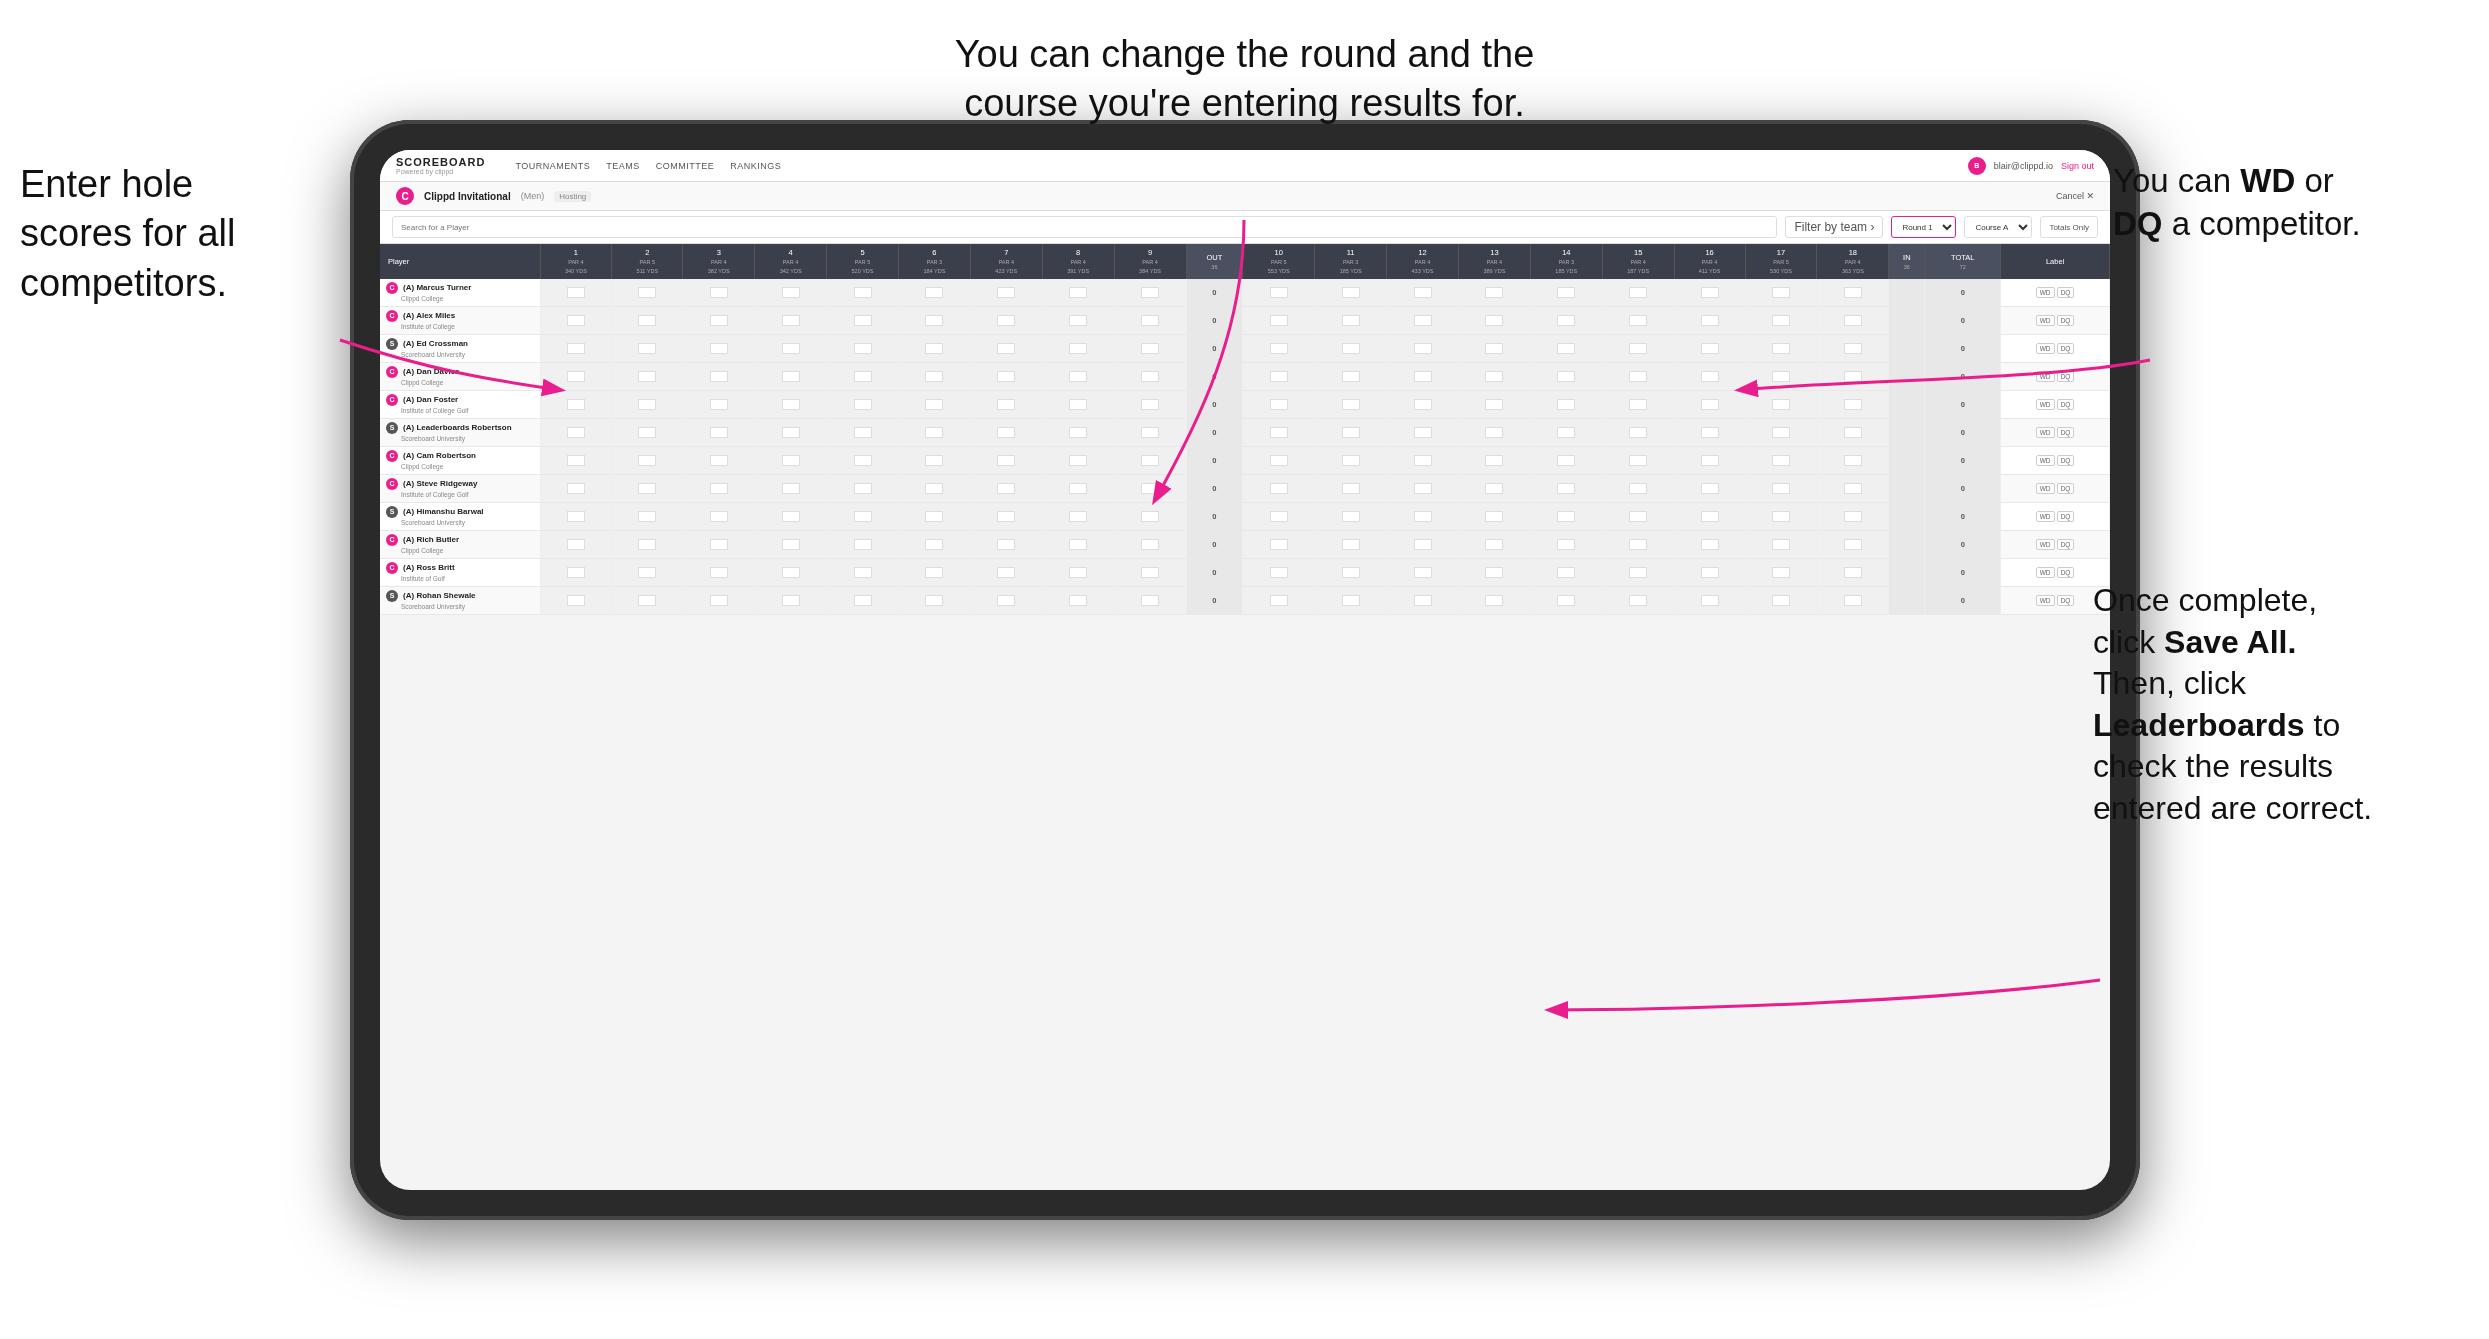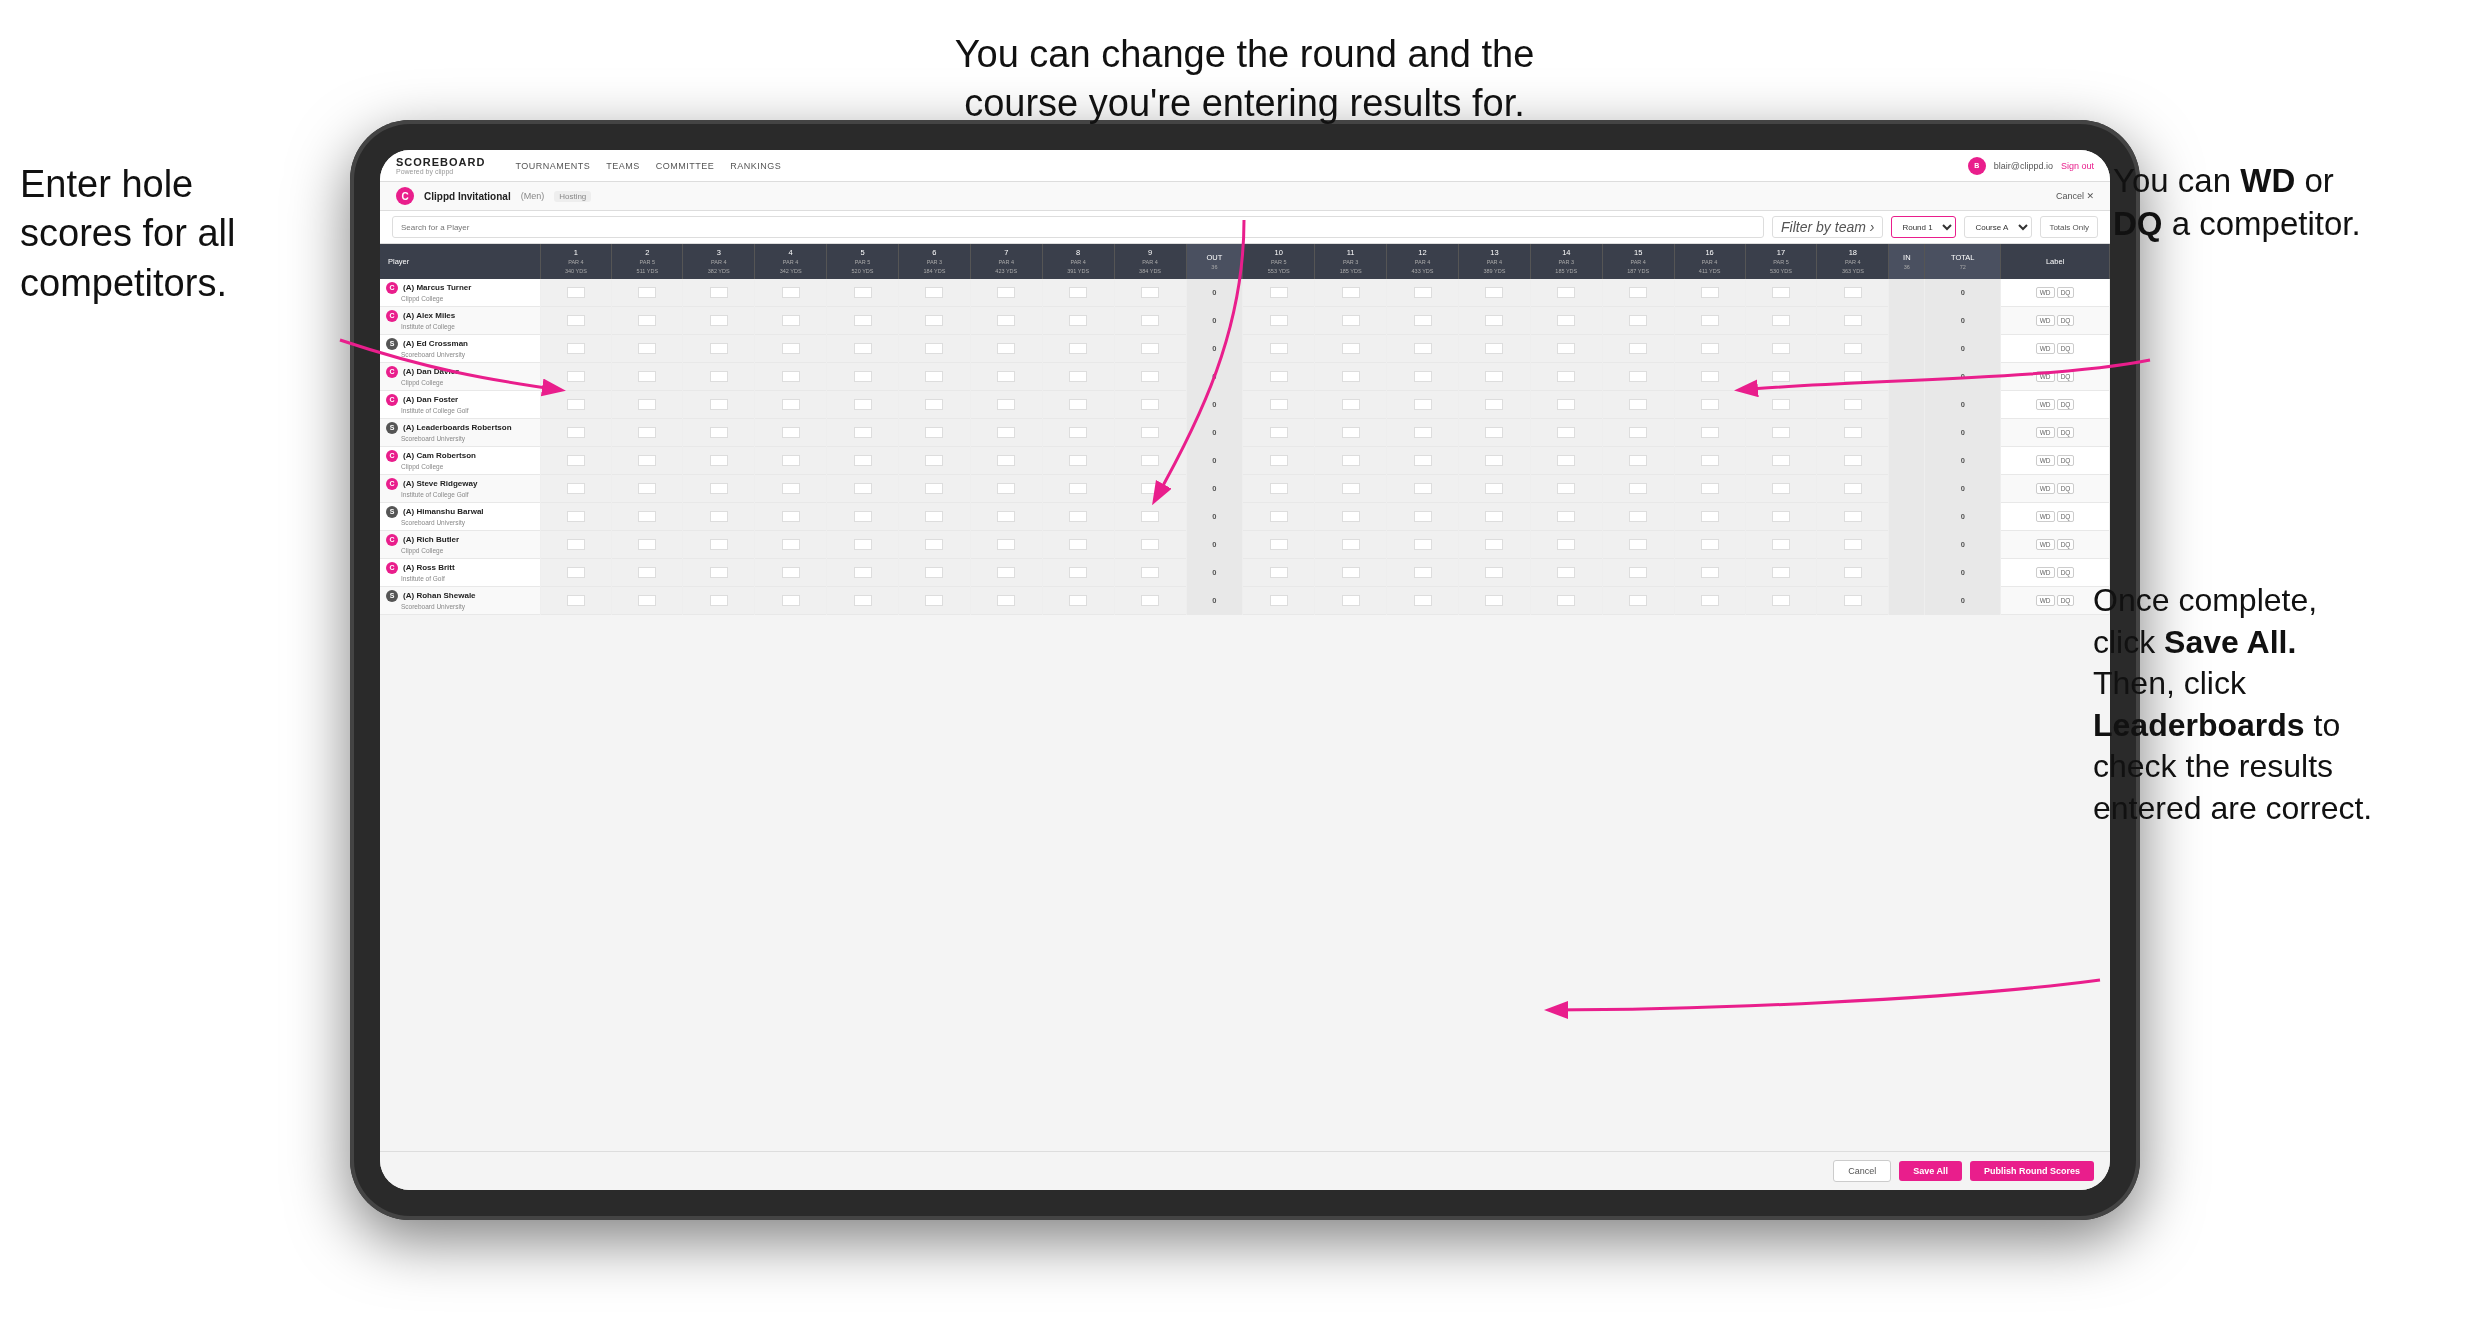--- a/index.html
+++ b/index.html
@@ -237,25 +237,24 @@
       padding: 0 8px;
       font-size: 8px;
       color: #999;
     }
 
     .filter-btn {
       height: 22px;
       padding: 0 8px;
       border: 1px solid #ddd;
       border-radius: 3px;
-      font-size: 14px;
+      font-size: 12px;
       background: #fff;
       color: #555;
       cursor: pointer;
-      font-style: italic;
     }
 
     .round-select {
       height: 22px;
       padding: 0 6px;
       border: 1px solid #e91e8c;
       border-radius: 3px;
       font-size: 8px;
       background: #fff;
       color: #333;
@@ -917,25 +916,20 @@
               <td class="total-cell">0</td>
               <td class="label-cell">
       <button class="wd-btn">WD</button>
       <button class="dq-btn">DQ</button>
     </td>
             </tr>
           </tbody>
       </table>
     </div>
 
-    <div class="action-bar">
-      <button class="cancel-btn">Cancel</button>
-      <button class="save-all-btn">Save All</button>
-      <button class="publish-btn">Publish Round Scores</button>
-    </div>
 
   </div>
 </div>
 
 <div class="annotation annotation-top">
   You can change the round and the<br>course you're entering results for.
 </div>
 
 <div class="annotation annotation-left">
   Enter hole<br>scores for all<br>competitors.

